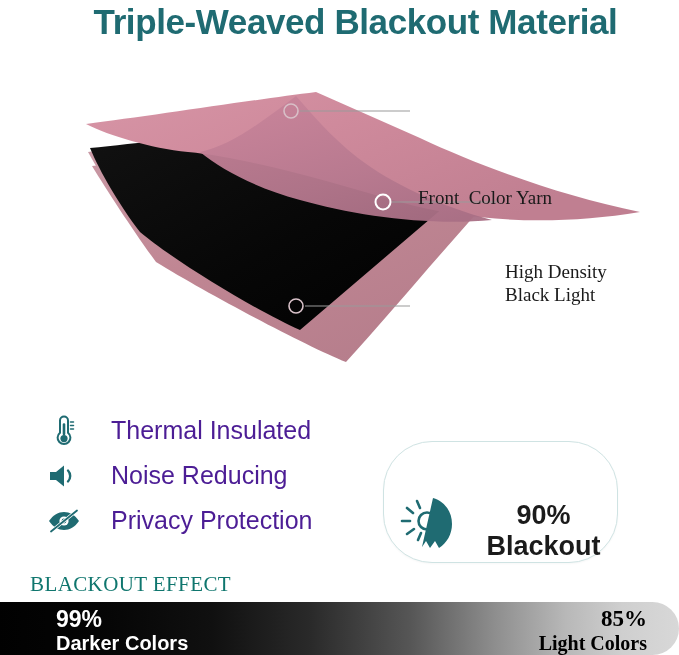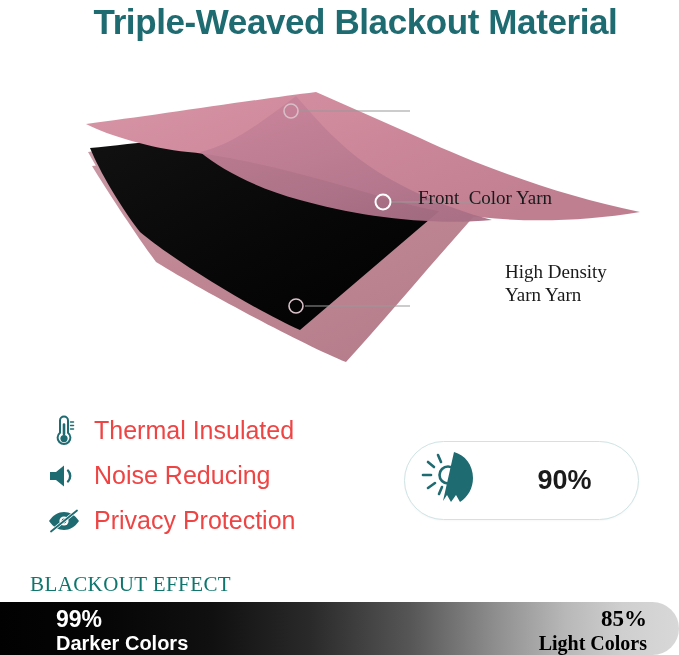--- a/index.html
+++ b/index.html
@@ -70,37 +70,37 @@
     width: 40px;
     height: 36px;
     display: flex;
     align-items: center;
     justify-content: center;
     flex: 0 0 40px;
   }
   .feature-text {
     font-family: "Liberation Sans", sans-serif;
     font-size: 25px;
-    color: #ef4444;
-    margin-left: 10px;
+    color: #4c1d95;
+    margin-left: 27px;
     white-space: nowrap;
   }
 
   
   .badge {
     position: absolute;
-    left: 404px;
+    left: 383px;
     top: 441px;
     width: 235px;
-    height: 79px;
+    height: 122px;
     border: 1.5px solid #cfe3e3;
     border-radius: 49px;
     background: #ffffff;
     display: flex;
-    align-items: center;
+    align-items: flex-end;
     box-sizing: border-box;
     box-shadow: 0 1px 2px rgba(0,0,0,0.03);
   }
   .badge-icon {
     width: 78px;
     height: 70px;
     margin-left: 14px;
     flex: 0 0 78px;
     display: flex;
     align-items: center;
@@ -224,21 +224,21 @@
 
       <line x1="392" y1="122" x2="497" y2="122" stroke-width="1.2"></line>
       <circle cx="383" cy="122" r="7.5" stroke="#ffffff" stroke-width="2" fill="none"></circle>
 
       <line x1="305" y1="226" x2="410" y2="226" stroke-width="1.2"></line>
       <circle cx="296" cy="226" r="7" stroke="#d9c2c9" stroke-width="1.6" fill="none"></circle>
     </g>
   </svg>
 
   <div class="callout-label" id="label-front">Front  Color Yarn</div>
-  <div class="callout-label" id="label-middle"><span>High Density</span><br><span>Yarn Yarn</span></div>
+  <div class="callout-label" id="label-middle"><span>High Density</span><br><span>Black Light</span></div>
 </div>
 
 <div class="features">
 
   <div class="feature-row">
     <span class="feature-icon">
       <svg width="30" height="32" viewBox="0 0 30 32" xmlns="http://www.w3.org/2000/svg">
         <path d="M11 5.5a4 4 0 0 1 8 0v12.2a6.4 6.4 0 1 1-8 0Z" fill="none" stroke="#1f6b72" stroke-width="2"></path>
         <path d="M15 9.5v9.6" stroke="#1f6b72" stroke-width="2.6" stroke-linecap="round"></path>
         <circle cx="15" cy="23.6" r="3.6" fill="#1f6b72"></circle>
@@ -284,21 +284,21 @@
         <line x1="7" y1="14" x2="13" y2="19"></line>
         <line x1="2" y1="27" x2="10" y2="27"></line>
         <line x1="7" y1="40" x2="14" y2="35"></line>
         <line x1="18" y1="46" x2="21" y2="39"></line>
         <line x1="17" y1="7" x2="20" y2="14"></line>
       </g>
       <circle cx="27" cy="27" r="8.5" fill="none" stroke="#1f6b72" stroke-width="2.6"></circle>
       <path d="M33 4c11 3 19 13 19 26 0 10-5 19-13 24l-4-7-5 7-4-7-4 6Z" fill="#1f6b72"></path>
     </svg>
   </span>
-  <span class="badge-text"><span>90%</span><br></span>
+  <span class="badge-text"><span>90%</span><br><span>Blackout</span></span>
 </div>
 
 <div class="effect-heading">BLACKOUT EFFECT</div>
 <div class="effect-bar"></div>
 <div class="effect-left">
   <span class="effect-pct">99%</span>
   <span class="effect-cap">Darker Colors</span>
 </div>
 <div class="effect-right">
   <span class="effect-pct">85%</span>

